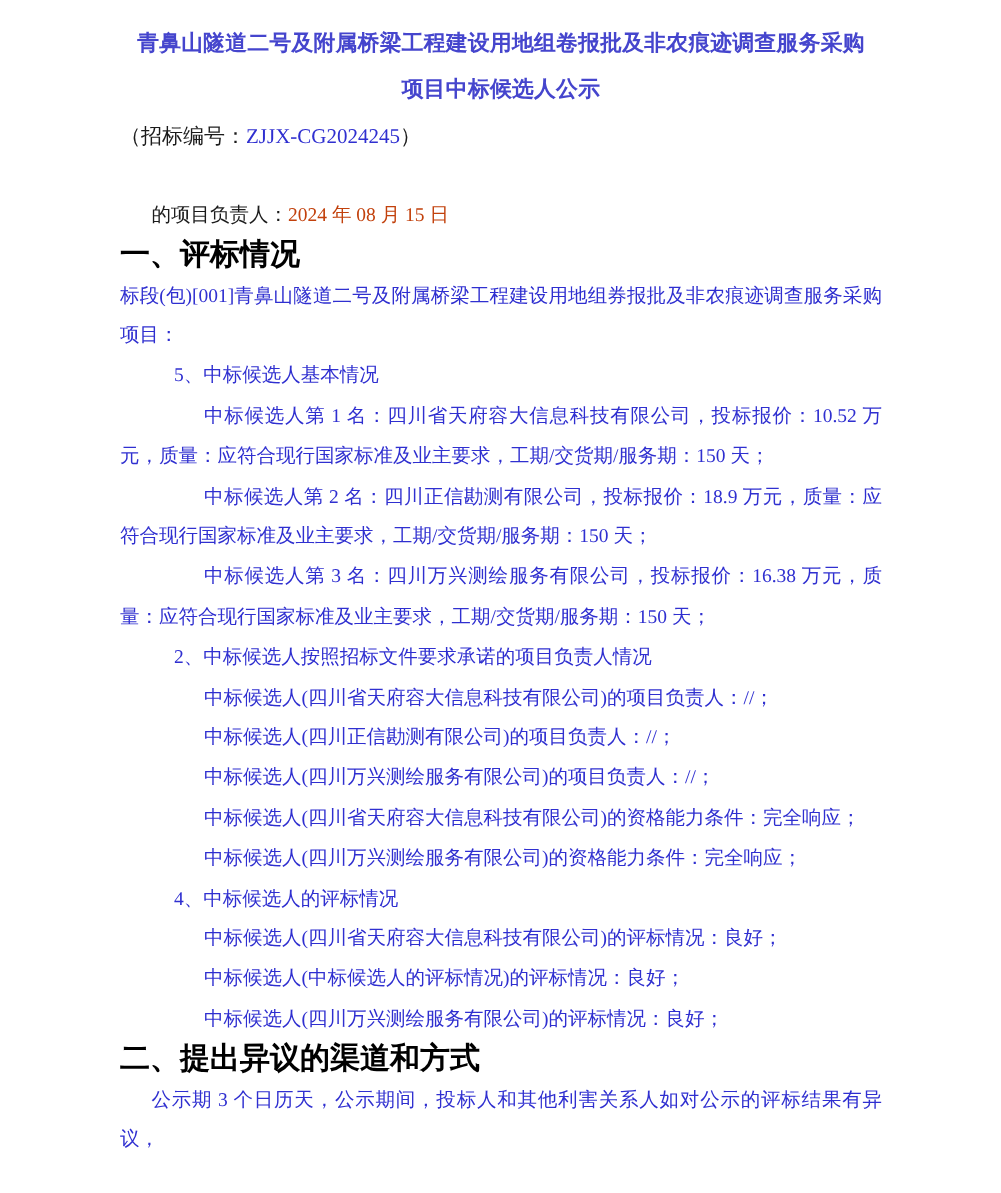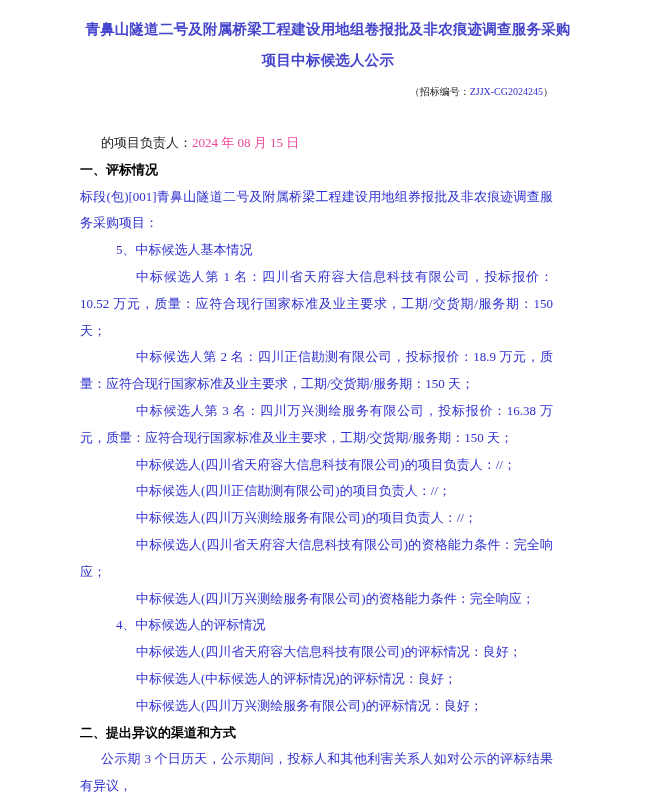--- a/index.html
+++ b/index.html
@@ -1,56 +1,56 @@
 <!DOCTYPE html>
 <html><head>
 <meta charset="utf-8">
 <style>
   html,body{margin:0;padding:0;background:#ffffff;}
   .page{
     position:relative;
     width:667px;height:795px;
     box-sizing:border-box;
-    padding:14px 114px 0 80px;
+    padding:14px 79px 0 80px;
     background:#ffffff;
     font-family:"Liberation Serif","DejaVu Serif",serif;
     overflow:hidden;
   }
   .doc-title{
     width:496px;
     margin:0 auto;
     text-align:center;
     font-size:14.5px;
     font-weight:700;
     line-height:31px;
     color:#4545cd;
     letter-spacing:0.2px;
   }
   .tender-line{
     margin-top:6px;
-    text-align:right;
-    font-size:10px;
+    text-align:left;
+    font-size:14px;
     line-height:20px;
     color:#1b1b1b;
   }
   .tender-code{color:#2f2fd0;}
   .body-text{
     margin-top:28px;
     font-size:13px;
     line-height:26.8px;
     color:#2f2fd0;
     text-align:justify;
   }
   .body-text p{margin:0;}
   .pub-line{color:#1b1b1b;text-indent:21px;}
-  .pub-date{color:#ec4899;}
+  .pub-date{color:#c2410c;}
   .sec-heading{
     color:#000000;
     font-weight:700;
-    font-size:13px;
+    font-size:20px;
     font-family:"Liberation Sans","DejaVu Sans",sans-serif;
     text-indent:0;
   }
   .intro{text-indent:0;}
   .num-item{text-indent:36px;}
   .sub-item{text-indent:56px;}
   .closing{text-indent:21px;}
 </style>
 </head>
 <body>
@@ -68,20 +68,21 @@
     <p class="sec-heading">一、评标情况</p>
 
     <p class="intro">标段(包)[001]青鼻山隧道二号及附属桥梁工程建设用地组券报批及非农痕迹调查服务采购项目：</p>
 
     <p class="num-item">5、中标候选人基本情况</p>
 
     <p class="sub-item">中标候选人第 1 名：四川省天府容大信息科技有限公司，投标报价：10.52 万元，质量：应符合现行国家标准及业主要求，工期/交货期/服务期：150 天；</p>
     <p class="sub-item">中标候选人第 2 名：四川正信勘测有限公司，投标报价：18.9 万元，质量：应符合现行国家标准及业主要求，工期/交货期/服务期：150 天；</p>
     <p class="sub-item">中标候选人第 3 名：四川万兴测绘服务有限公司，投标报价：16.38 万元，质量：应符合现行国家标准及业主要求，工期/交货期/服务期：150 天；</p>
 
+    <p class="num-item">2、中标候选人按照招标文件要求承诺的项目负责人情况</p>
 
     <p class="sub-item">中标候选人(四川省天府容大信息科技有限公司)的项目负责人：//；</p>
     <p class="sub-item">中标候选人(四川正信勘测有限公司)的项目负责人：//；</p>
     <p class="sub-item">中标候选人(四川万兴测绘服务有限公司)的项目负责人：//；</p>
 
 
     <p class="sub-item">中标候选人(四川省天府容大信息科技有限公司)的资格能力条件：完全响应；</p>
     <p class="sub-item">中标候选人(四川万兴测绘服务有限公司)的资格能力条件：完全响应；</p>
 
     <p class="num-item">4、中标候选人的评标情况</p>

